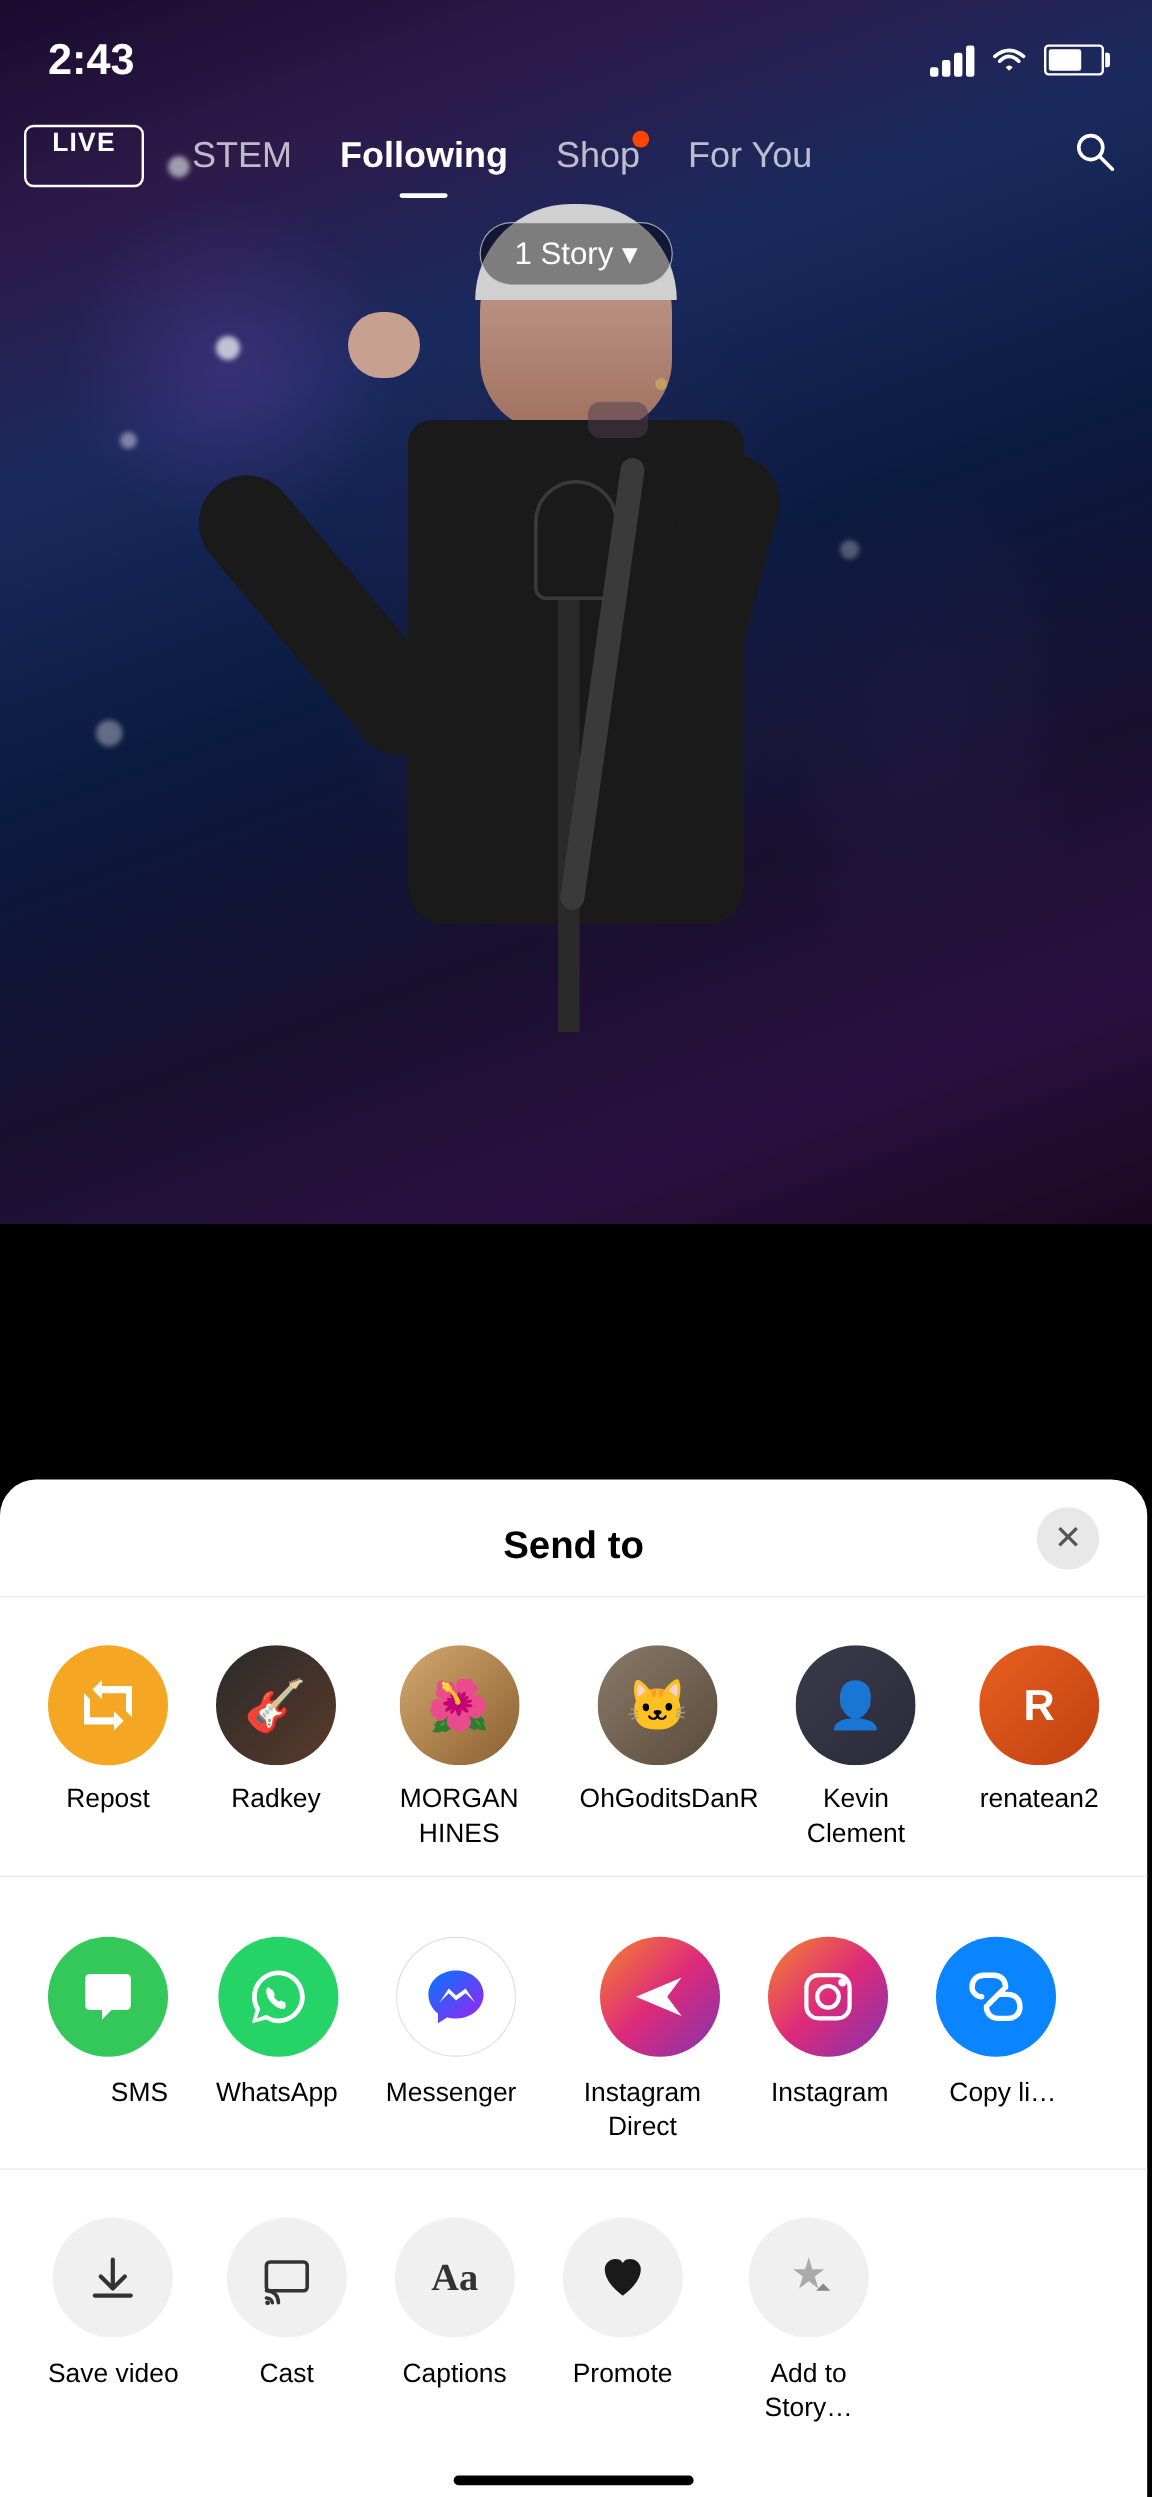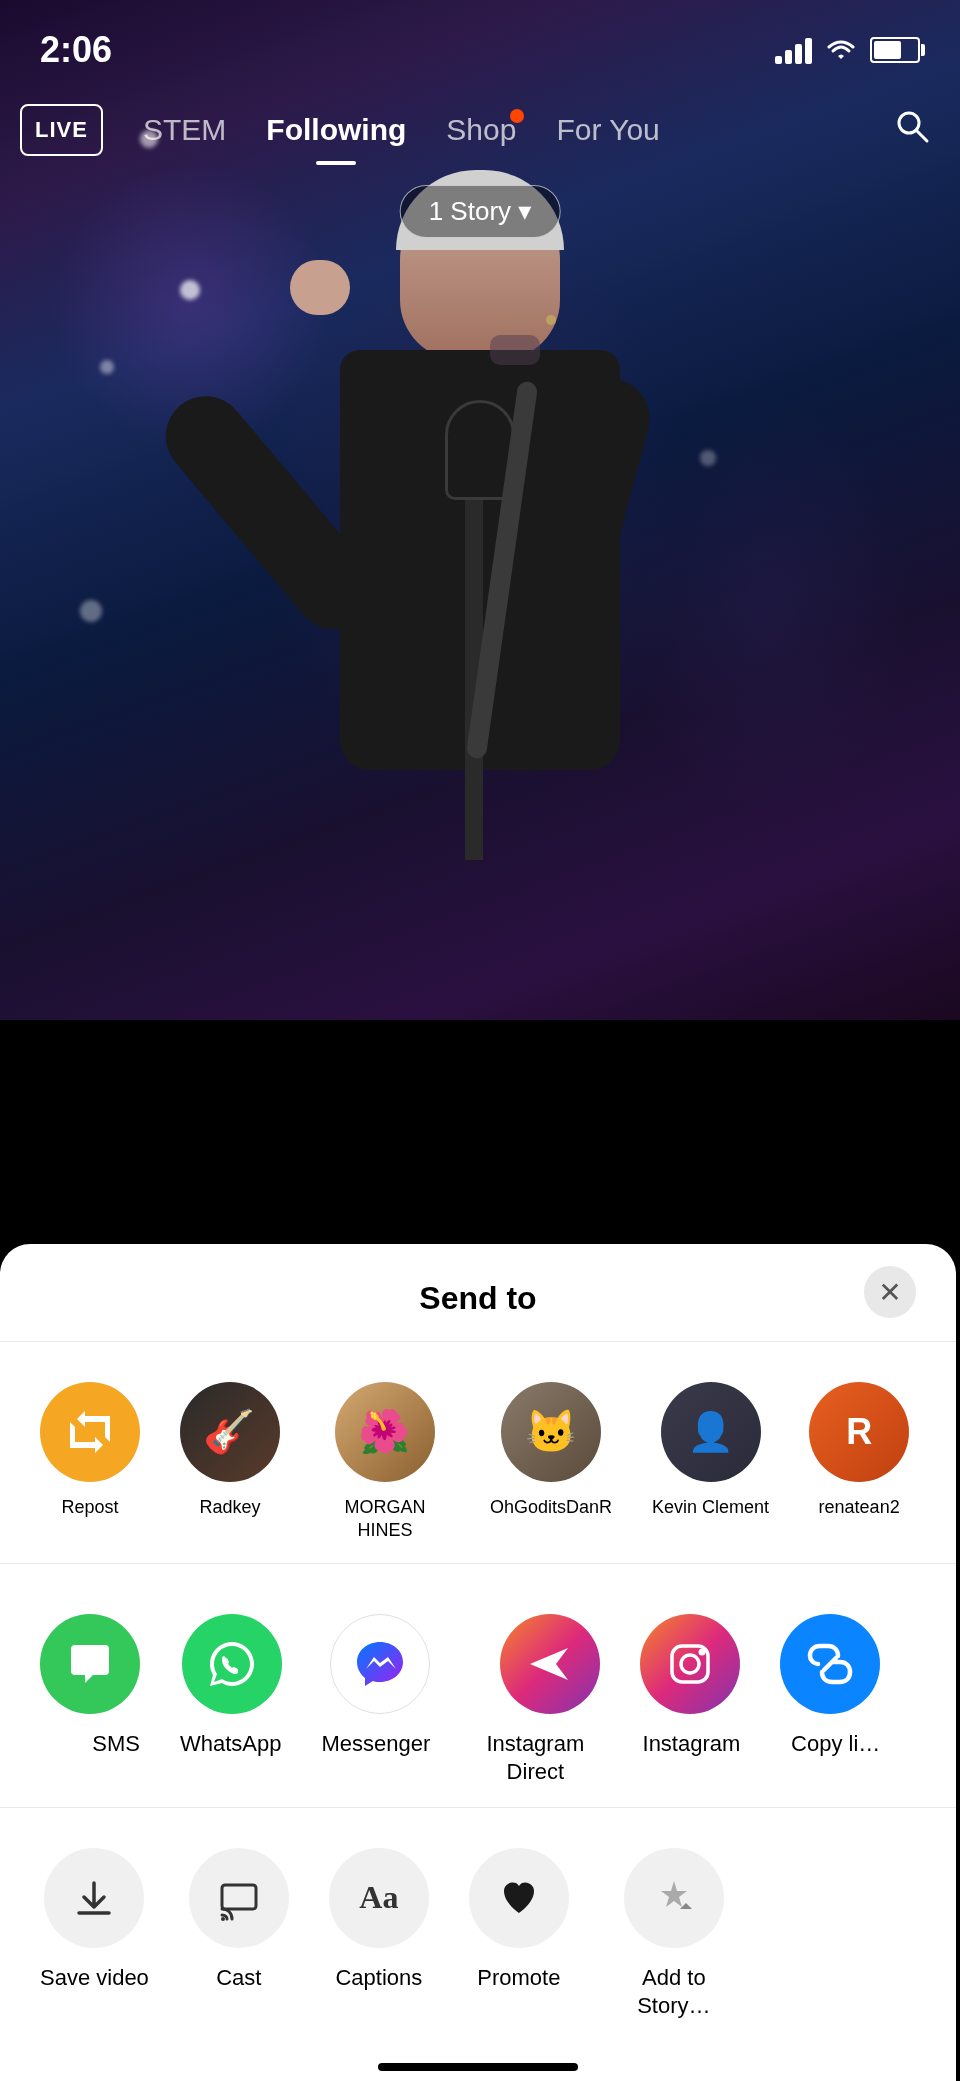--- a/index.html
+++ b/index.html
@@ -106,23 +106,22 @@
       display: flex;
       align-items: center;
       justify-content: center;
       gap: 0;
       z-index: 10;
       padding: 0 20px;
     }
 
     .nav-live {
       display: flex;
-      align-items: center;
-      justify-content: center;
-      width: 83px;
+      justify-content: center;
+      width: 100px;
       height: 52px;
       border: 2.5px solid white;
       border-radius: 8px;
       margin-right: 20px;
       flex-shrink: 0;
     }
 
     .nav-live-text {
       color: white;
       font-size: 22px;
@@ -320,21 +319,21 @@
       border-radius: 50%;
       background: #f5a623;
       display: flex;
       align-items: center;
       justify-content: center;
       font-size: 44px;
       color: white;
     }
 
     .contact-name {
-      font-size: 18px;
+      font-size: 22px;
       color: #000;
       text-align: center;
       max-width: 130px;
       line-height: 1.3;
     }
 
     .avatar-img {
       width: 100%;
       height: 100%;
       background: linear-gradient(135deg, #8B4513, #5c2a0a);
@@ -493,21 +492,21 @@
       <div style="position:absolute;top:200px;left:52%;width:20px;height:380px;background:#3a3a3a;border-radius:10px;transform:rotate(8deg);"></div>
 
       <div style="position:absolute;top:155px;left:50%;transform:translateX(10px);width:50px;height:30px;background:rgba(80,60,80,0.5);border-radius:10px;"></div>
 
       <div style="position:absolute;top:135px;left:50%;transform:translateX(66px);width:10px;height:10px;background:#c0a060;border-radius:50%;"></div>
     </div>
   </div>
 </div>
 
 <div class="status-bar">
-  <span class="status-time">2:06</span>
+  <span class="status-time">2:43</span>
   <div class="status-icons">
     <div class="signal-bars">
       <div class="signal-bar" style="height:8px;"></div>
       <div class="signal-bar" style="height:14px;"></div>
       <div class="signal-bar" style="height:20px;"></div>
       <div class="signal-bar" style="height:26px;"></div>
     </div>
     <svg width="34" height="26" viewBox="0 0 34 26" fill="white">
       <path d="M17 22 Q17 22 17 22 L20 19 Q17 16 14 19 Z" fill="white"></path>
       <path d="M9 14 Q17 6 25 14" stroke="white" stroke-width="3" fill="none" stroke-linecap="round"></path>

